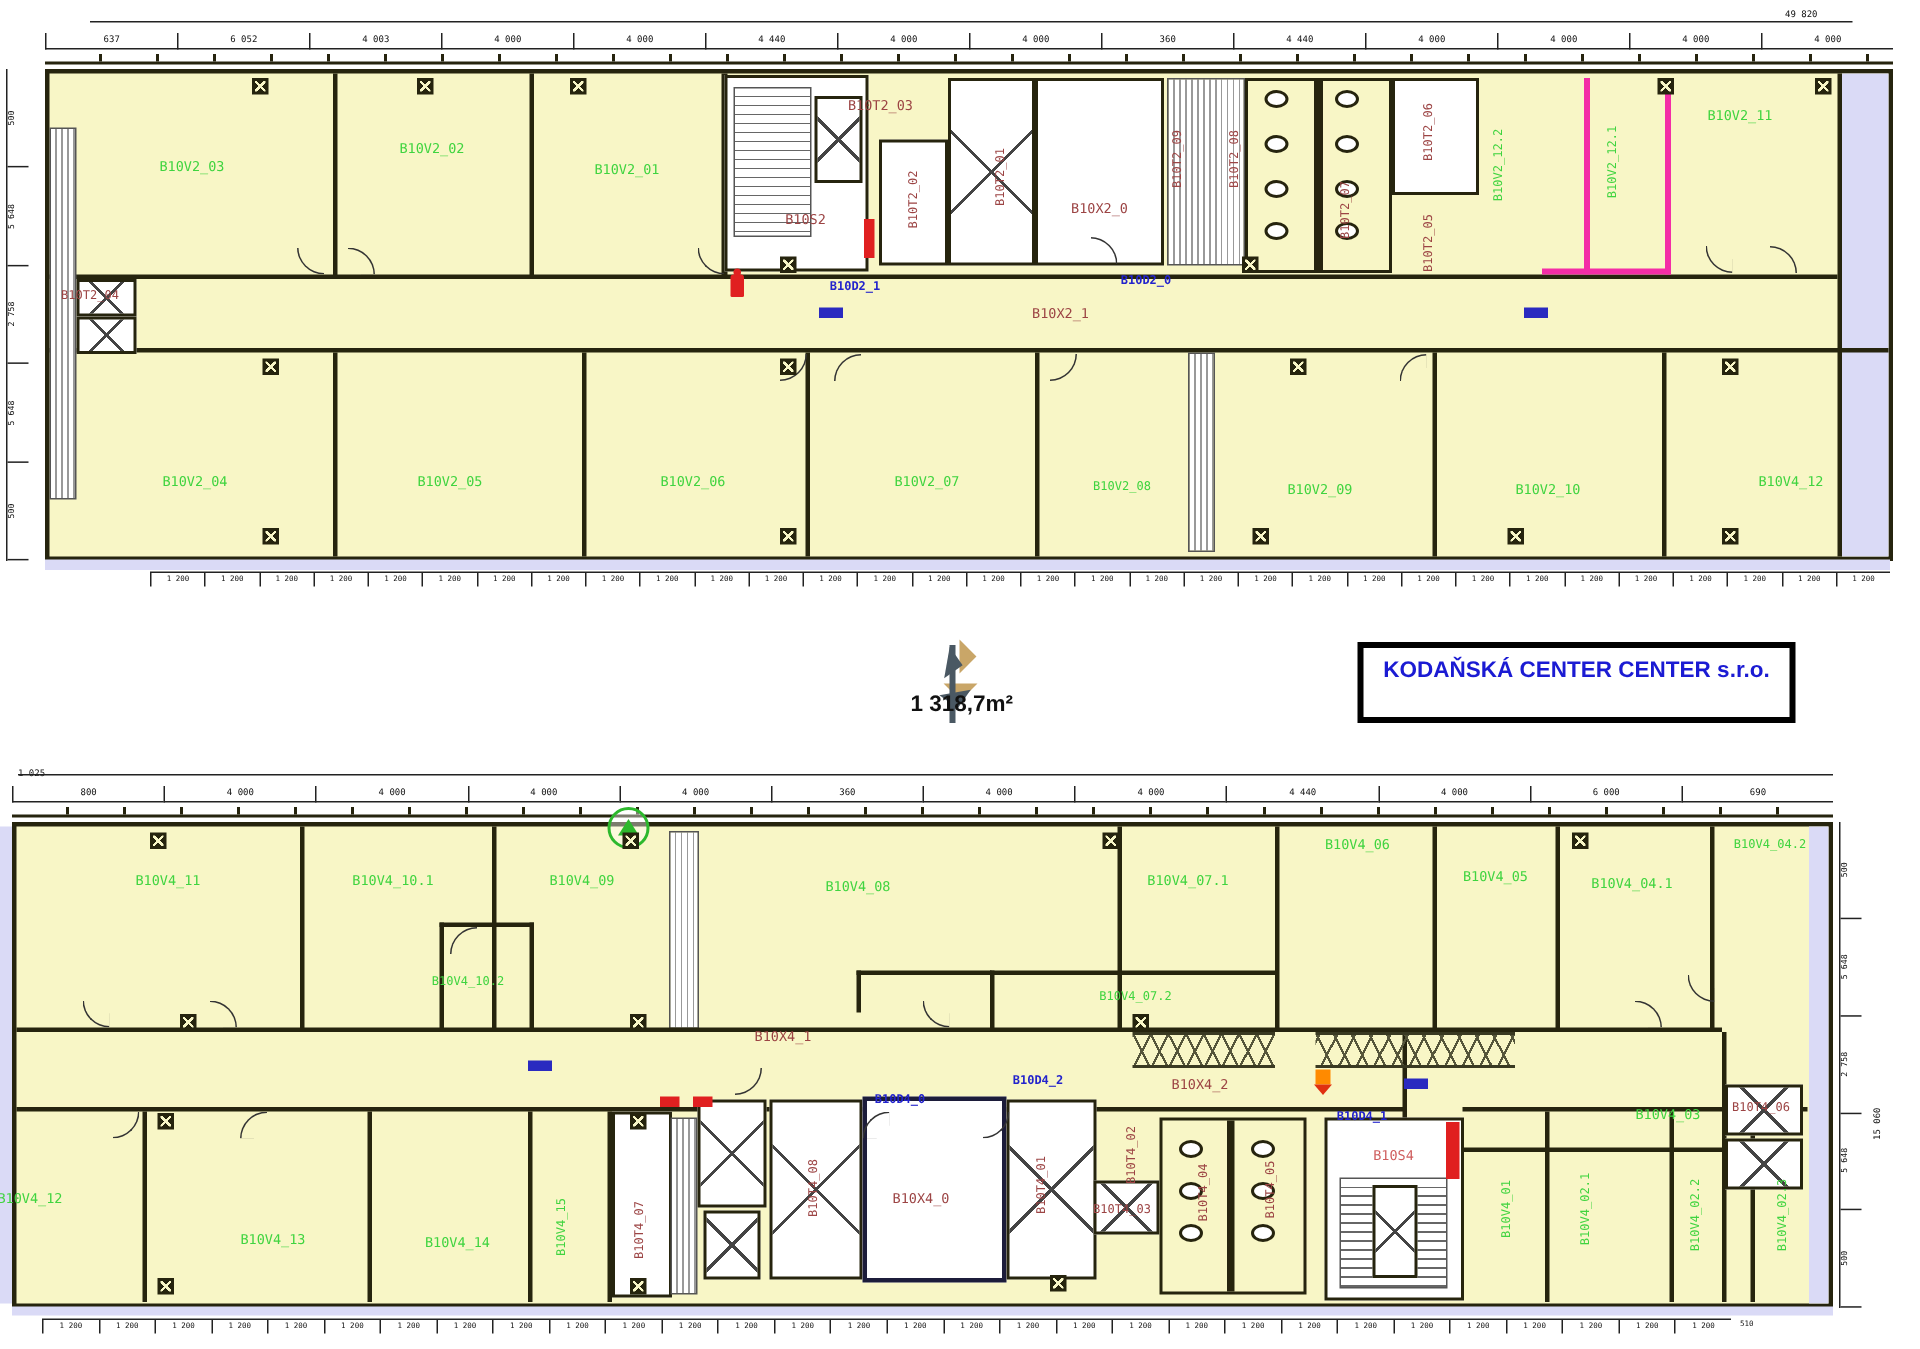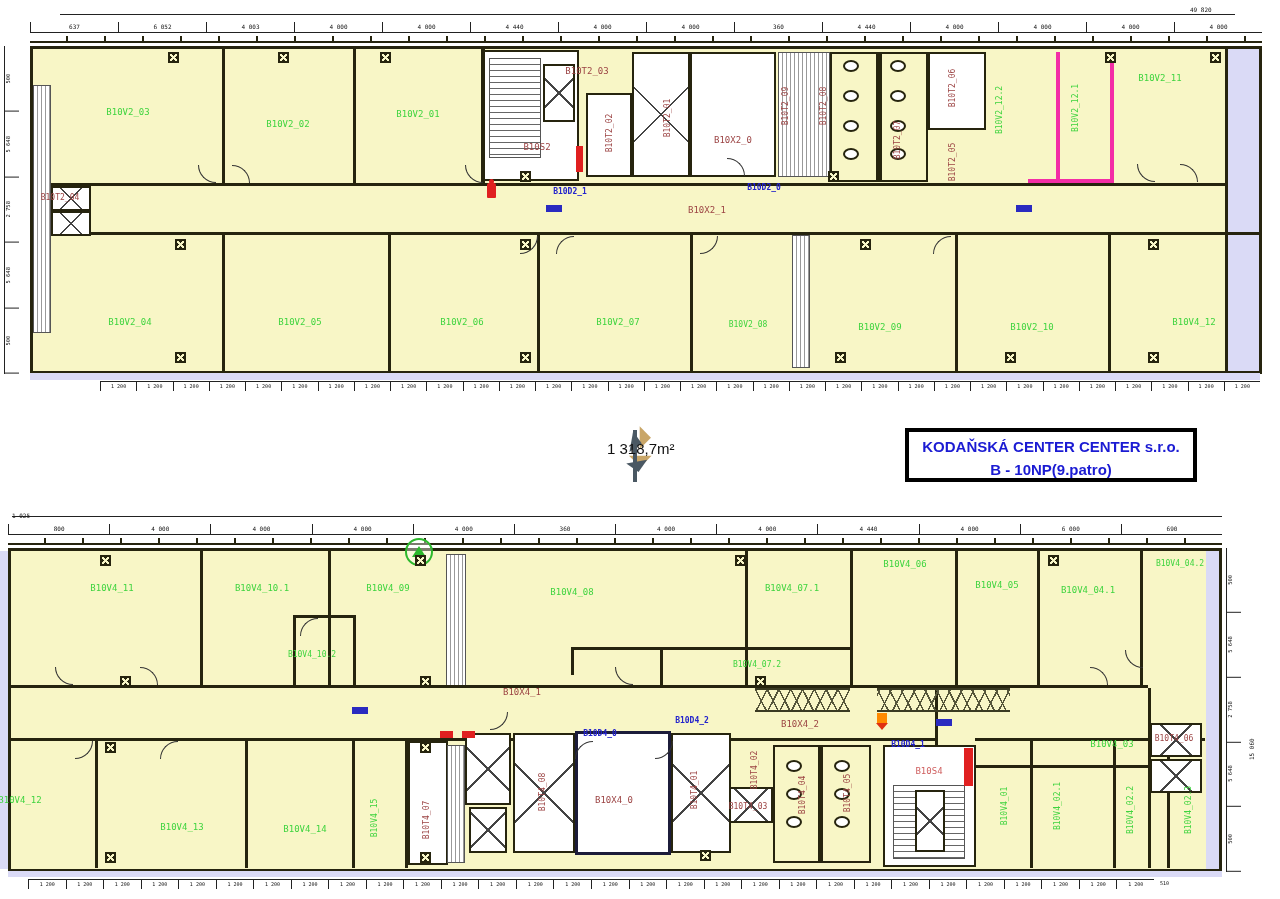--- a/index.html
+++ b/index.html
@@ -50,21 +50,21 @@
   .dimrow span{flex:1;font-size:6px;color:#111;text-align:center;border-left:1px solid #222;border-bottom:1px solid #222;height:10px;line-height:9px;overflow:hidden;}
   .modrow{position:absolute;display:flex;border-top:1px solid #222;}
   .modrow span{flex:1;font-size:5px;color:#111;text-align:center;border-left:1px solid #222;height:9px;line-height:8px;overflow:hidden;}
   .tickline{position:absolute;height:5px;border-bottom:2px solid #26240e;
     background:repeating-linear-gradient(90deg,transparent 0 36px,#26240e 36px 38px);}
   .sidecol{position:absolute;display:flex;flex-direction:column;border-left:1px solid #222;}
   .sidecol span{flex:1;writing-mode:vertical-rl;transform:rotate(180deg);font-size:5.5px;color:#111;text-align:center;border-top:1px solid #222;overflow:hidden;}
   .vdim{position:absolute;writing-mode:vertical-rl;transform:rotate(180deg);font-size:6px;color:#111;}
   .title-box{position:absolute;border:4px solid #000;background:#fff;text-align:center;
     font-family:"Liberation Sans",sans-serif;font-weight:bold;color:#1b1bd3;font-size:15px;line-height:23px;padding-top:3px;box-sizing:border-box;}
-  .area{position:absolute;font-family:"Liberation Sans",sans-serif;font-weight:normal;color:#111;font-size:15px;z-index:6;}
+  .area{position:absolute;font-family:"Liberation Sans",sans-serif;font-weight:bold;color:#111;font-size:15px;z-index:6;margin-top:21px;}
   .chv{position:absolute;width:0;height:0;}
 </style>
 </head>
 <body>
 
 <div class="canvas">
 
   <div class="dimline" style="left:60px;top:14px;width:1175px"></div>
   <div class="dimtxt" style="left:1190px;top:6px">49 820</div>
   <div class="dimrow" style="left:30px;top:22px;width:1232px">
@@ -167,21 +167,21 @@
   <div class="sn" style="left:520px;top:352px"></div>
   <div class="sn" style="left:835px;top:352px"></div>
   <div class="sn" style="left:1005px;top:352px"></div>
   <div class="sn" style="left:1148px;top:352px"></div>
 
   <div class="hyd" style="left:487px;top:183px"></div>
   <div class="mat" style="left:546px;top:205px"></div>
   <div class="mat" style="left:1016px;top:205px"></div>
 
   <i class="r" style="left:128px;top:112px">B10V2_03</i>
-  <i class="r" style="left:288px;top:124px">B10V2_02</i>
+  <i class="r" style="left:288px;top:100px">B10V2_02</i>
   <i class="r" style="left:418px;top:114px">B10V2_01</i>
   <i class="m" style="left:587px;top:71px">B10T2_03</i>
   <i class="m" style="left:537px;top:147px">B10S2</i>
   <i class="m v sm" style="left:609px;top:133px">B10T2_02</i>
   <i class="m v sm" style="left:667px;top:118px">B10T2_01</i>
   <i class="m" style="left:733px;top:140px">B10X2_0</i>
   <i class="m v sm" style="left:785px;top:106px">B10T2_09</i>
   <i class="m v sm" style="left:823px;top:106px">B10T2_08</i>
   <i class="m v sm" style="left:897px;top:140px">B10T2_07</i>
   <i class="m v sm" style="left:952px;top:88px">B10T2_06</i>
@@ -239,21 +239,20 @@
     </div>
 
   <div class="chv" style="left:618px;top:424px;border-left:16px solid transparent;border-bottom:16px solid transparent;border-right:16px solid #c9a668;transform:rotate(45deg)"></div>
   <div class="chv" style="left:630px;top:442px;border-left:16px solid transparent;border-bottom:16px solid transparent;border-right:16px solid #c9a668;transform:rotate(135deg)"></div>
   <div class="chv" style="left:612px;top:428px;border-left:15px solid transparent;border-bottom:15px solid transparent;border-right:15px solid #4a5863;transform:rotate(55deg)"></div>
   <div class="chv" style="left:626px;top:448px;border-left:15px solid transparent;border-bottom:15px solid transparent;border-right:15px solid #4a5863;transform:rotate(125deg)"></div>
   <div class="w" style="left:633px;top:430px;width:4px;height:52px;background:#4a5863"></div>
   <div class="area" style="left:607px;top:440px">1 318,7m²</div>
   <div class="title-box" style="left:905px;top:428px;width:292px;height:54px">
     <div>KODAŇSKÁ CENTER CENTER s.r.o.</div>
-    <div>B - 10NP(9.patro)</div>
   </div>
 
   <div class="dimtxt" style="left:12px;top:512px">1 025</div>
   <div class="dimline" style="left:12px;top:516px;width:1210px"></div>
   <div class="dimrow" style="left:8px;top:524px;width:1214px">
       <span>800</span>
       <span>4 000</span>
       <span>4 000</span>
       <span>4 000</span>
       <span>4 000</span>

